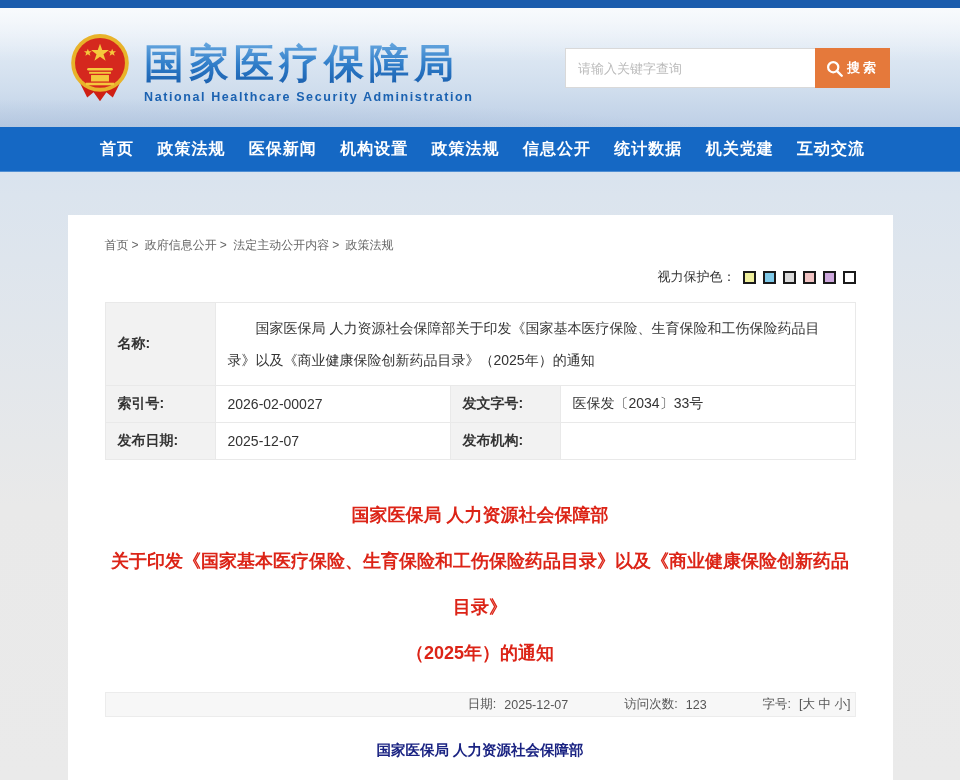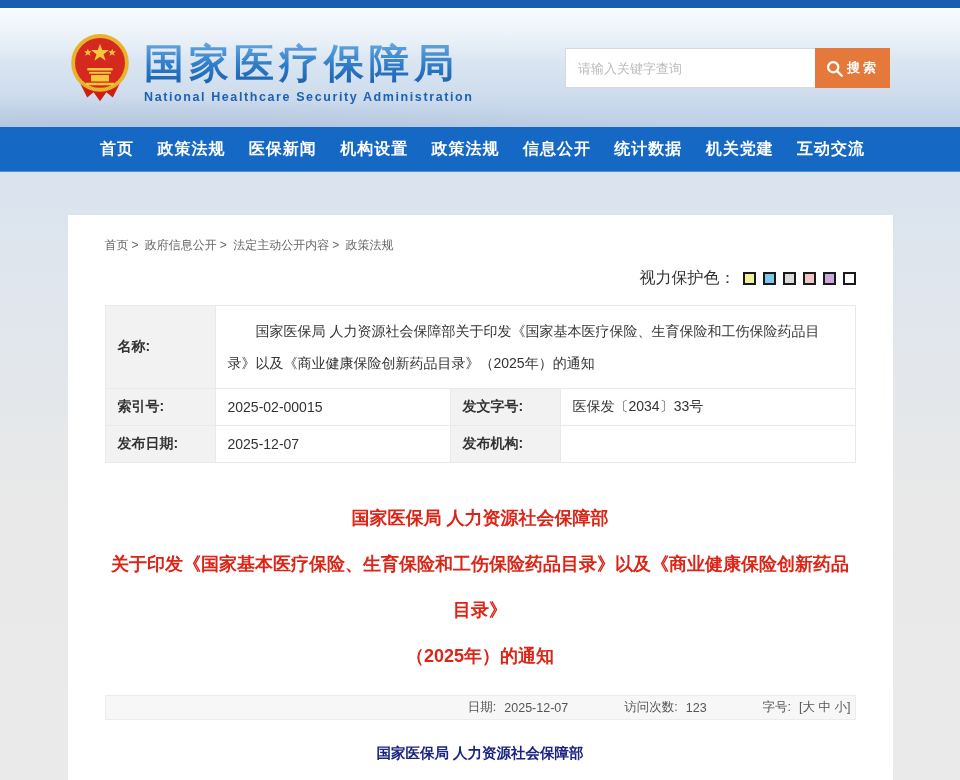--- a/index.html
+++ b/index.html
@@ -110,21 +110,21 @@
 
   .breadcrumb { font-size: 12px; color: #666; padding: 6px 0 2px; }
   .breadcrumb .crumb { color: #666; cursor: pointer; }
   .breadcrumb .sep { margin: 0 3px; color: #666; }
 
   .eye-row {
     display: flex;
     justify-content: flex-end;
     align-items: center;
     margin: 12px 0 16px;
-    font-size: 16px;
+    font-size: 13px;
     color: #333;
   }
   .swatch {
     width: 13px; height: 13px;
     border: 2px solid #1b1b1b;
     margin-left: 7px;
     cursor: pointer;
     display: inline-block;
   }
 
@@ -254,21 +254,21 @@
   </div>
 
   <table class="info">
     <tbody>
         <tr>
       <td class="lbl">名称:</td>
       <td class="name-val" colspan="3">国家医保局 人力资源社会保障部关于印发《国家基本医疗保险、生育保险和工伤保险药品目录》以及《商业健康保险创新药品目录》（2025年）的通知</td>
     </tr>
     <tr>
       <td class="lbl">索引号:</td>
-      <td class="val1">2025-02-00015</td>
+      <td class="val1">2026-02-00027</td>
       <td class="lbl">发文字号:</td>
       <td>医保发〔2034〕33号</td>
     </tr>
     <tr>
       <td class="lbl">发布日期:</td>
       <td class="val1">2025-12-07</td>
       <td class="lbl">发布机构:</td>
       <td></td>
     </tr>
   </tbody>

